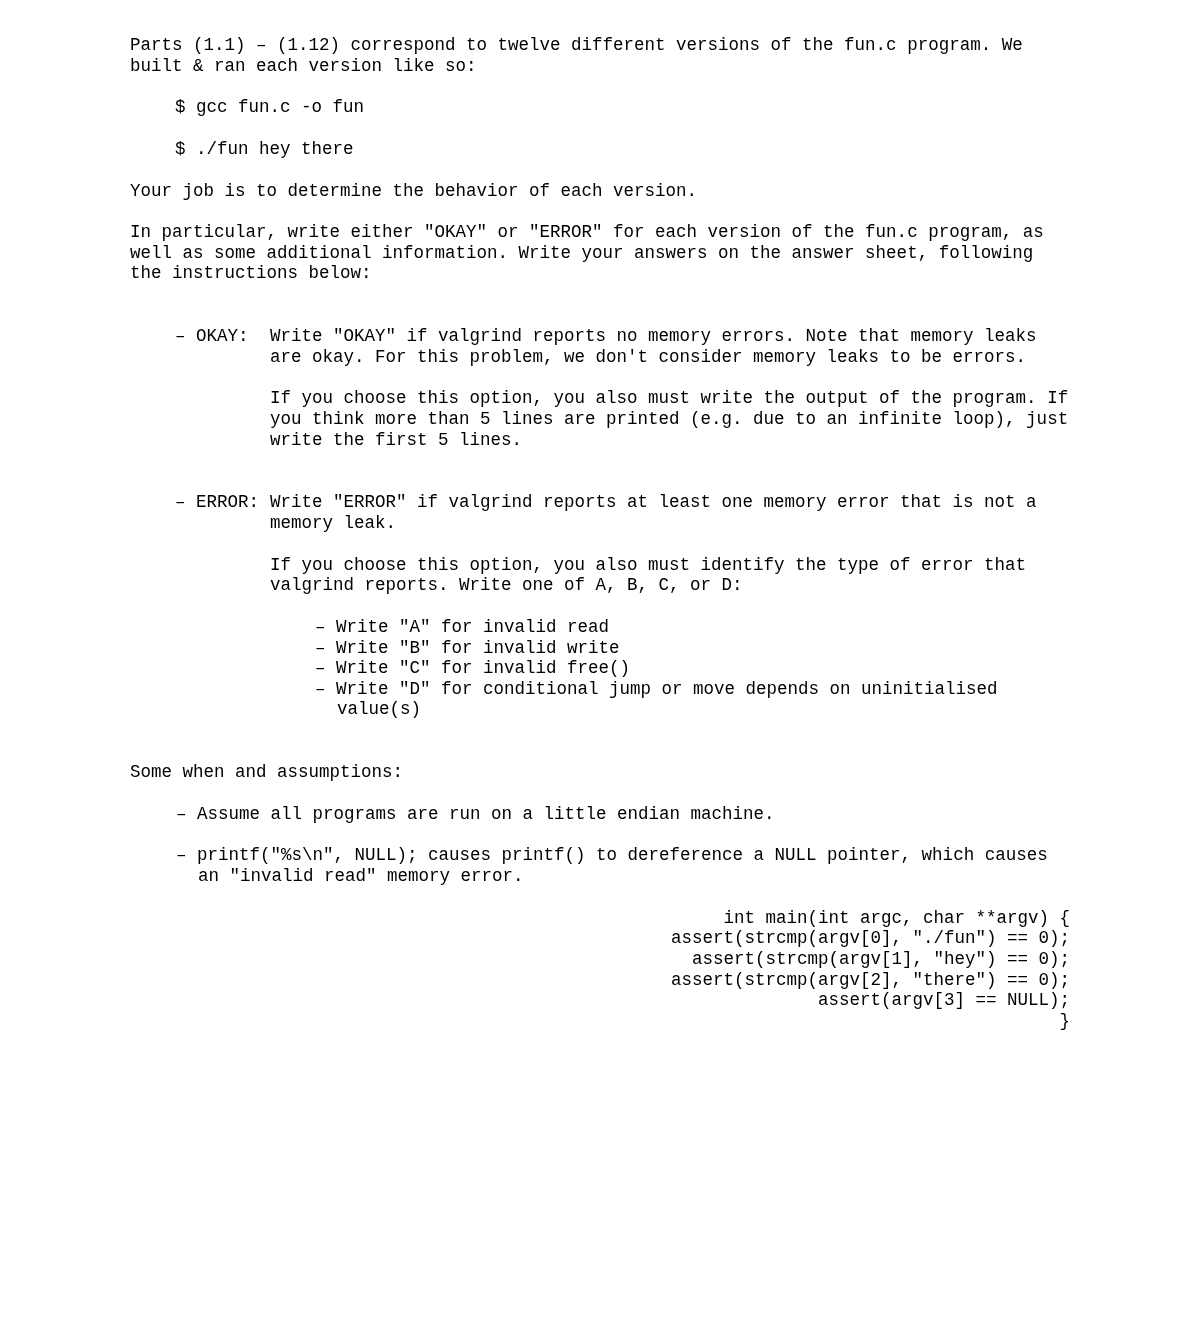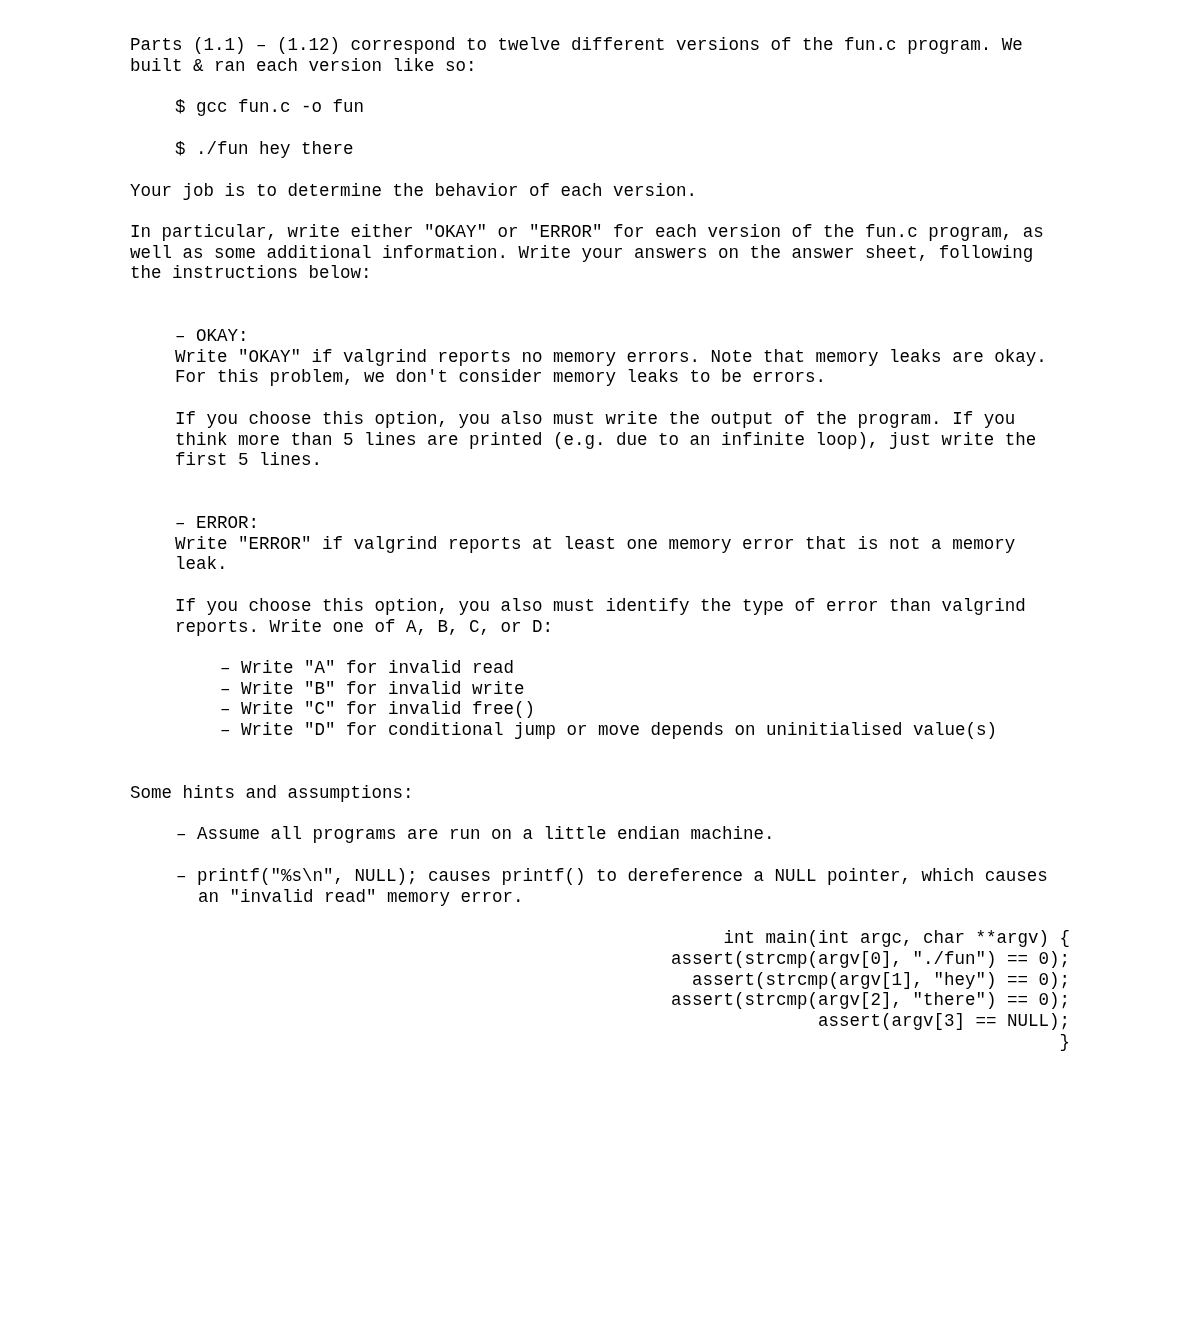--- a/index.html
+++ b/index.html
@@ -21,21 +21,20 @@
     }
     .indent-1 {
       padding-left: 45px;
     }
     .section-gap {
       margin-top: 42px;
     }
     .option-row {
       display: flex;
       padding-left: 45px;
-      flex-direction: column;
     }
     .option-label {
       flex: 0 0 auto;
       width: 95px;
     }
     .option-body {
       flex: 1 1 auto;
     }
     .option-body p {
       margin-bottom: 21px;
@@ -85,31 +84,31 @@
   <div class="option-body">
     <p>Write "OKAY" if valgrind reports no memory errors. Note that memory leaks are okay. For this problem, we don't consider memory leaks to be errors.</p>
     <p>If you choose this option, you also must write the output of the program. If you think more than 5 lines are printed (e.g. due to an infinite loop), just write the first 5 lines.</p>
   </div>
 </div>
 
 <div class="option-row section-gap">
   <div class="option-label">– ERROR:</div>
   <div class="option-body">
     <p>Write "ERROR" if valgrind reports at least one memory error that is not a memory leak.</p>
-    <p>If you choose this option, you also must identify the type of error than valgrind reports. Write one of A, B, C, or D:</p>
+    <p>If you choose this option, you also must identify the type of error that valgrind reports. Write one of A, B, C, or D:</p>
     <div class="sublist">
       <p>– Write "A" for invalid read</p>
       <p>– Write "B" for invalid write</p>
       <p>– Write "C" for invalid free()</p>
       <p>– Write "D" for conditional jump or move depends on uninitialised value(s)</p>
     </div>
   </div>
 </div>
 
-<div class="para section-gap">Some hints and assumptions:</div>
+<div class="para section-gap">Some when and assumptions:</div>
 
 <div class="hints-list">
   <p>– Assume all programs are run on a little endian machine.</p>
   <p>– printf("%s\n", NULL);  causes printf() to dereference a NULL pointer, which causes an "invalid read" memory error.</p>
 </div>
 
 <div class="code-sample">
   <div class="cline">int main(int argc, char **argv) {</div>
   <div class="cline">    assert(strcmp(argv[0], "./fun") == 0);</div>
   <div class="cline">    assert(strcmp(argv[1], "hey") == 0);</div>

